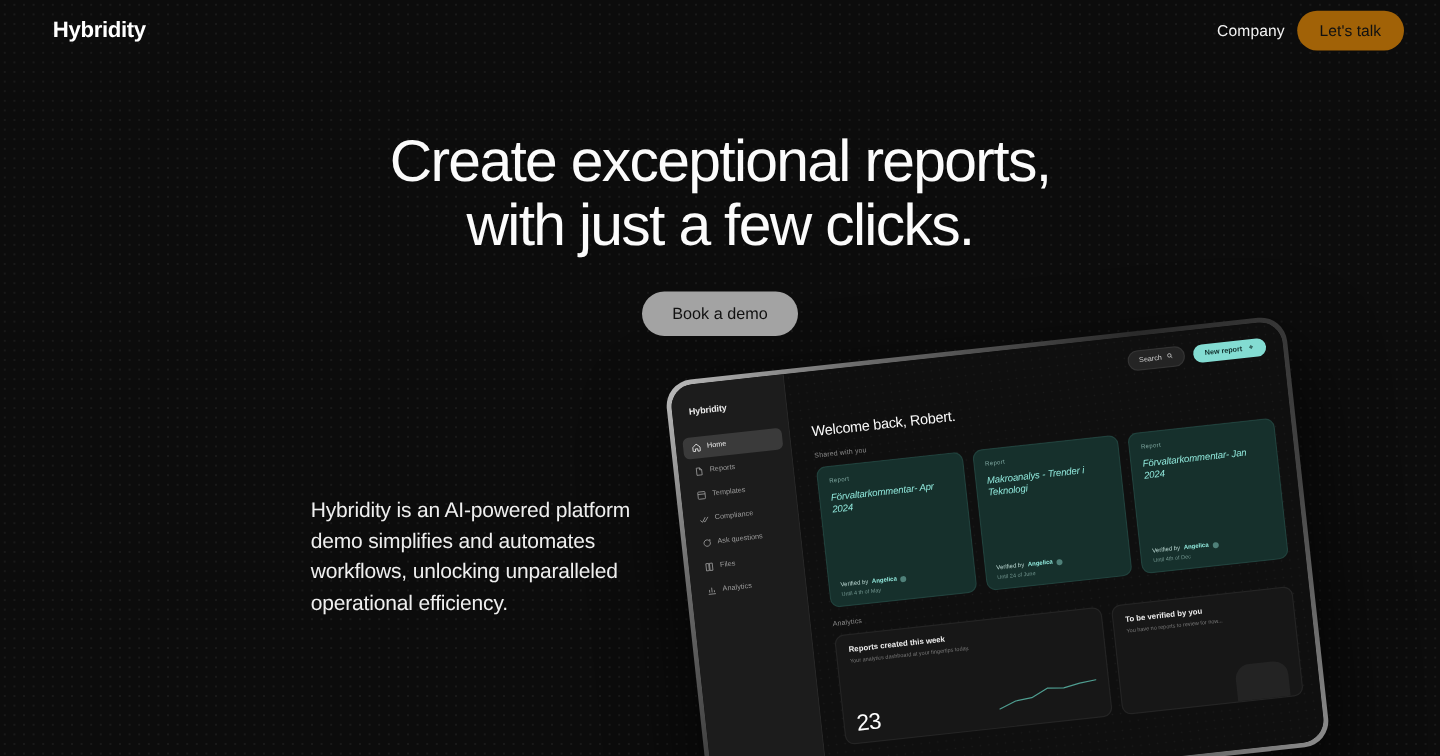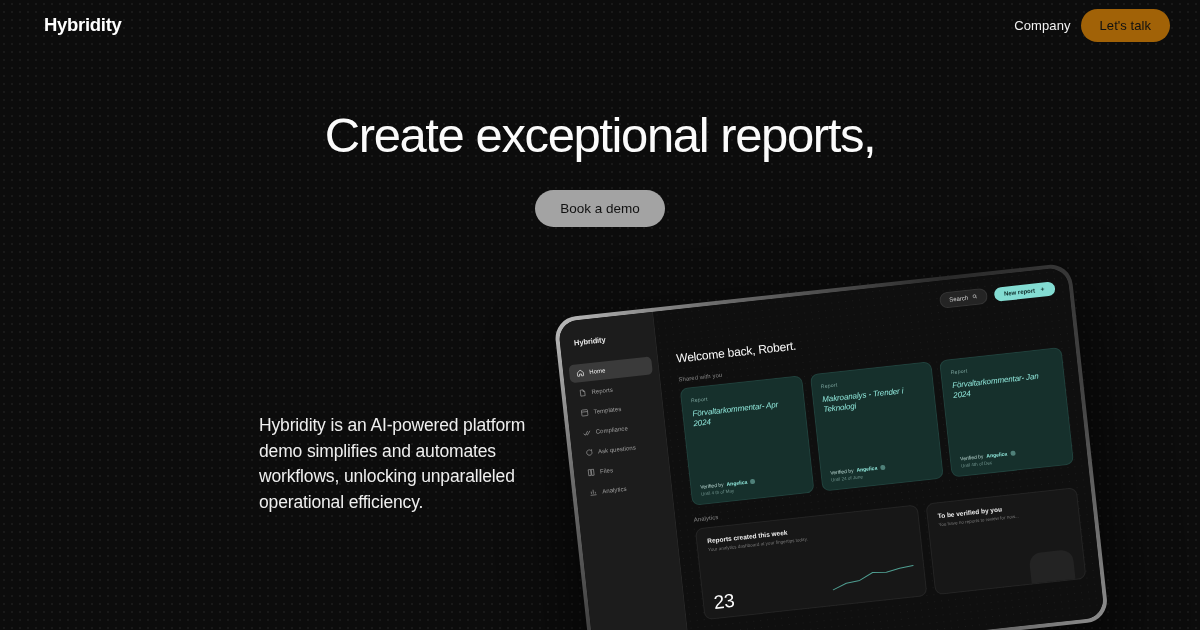--- a/index.html
+++ b/index.html
@@ -326,20 +326,21 @@
   <div class="brand">Hybridity</div>
   <nav class="nav-right">
     <span class="nav-link">Company</span>
     <button class="cta-pill">Let's talk</button>
   </nav>
 </header>
 
 <section class="hero">
   <h1 class="hero-title">
     <span class="line">Create exceptional reports,</span>
+    <span class="line">with just a few clicks.</span>
   </h1>
   <div class="hero-btn-wrap">
     <button class="hero-btn">Book a demo</button>
   </div>
 </section>
 
 <p class="body-copy">Hybridity is an AI-powered platform demo simplifies and automates workflows, unlocking unparalleled operational efficiency.</p>
 
 <div class="laptop-stage">
   <div class="laptop-frame"></div>

